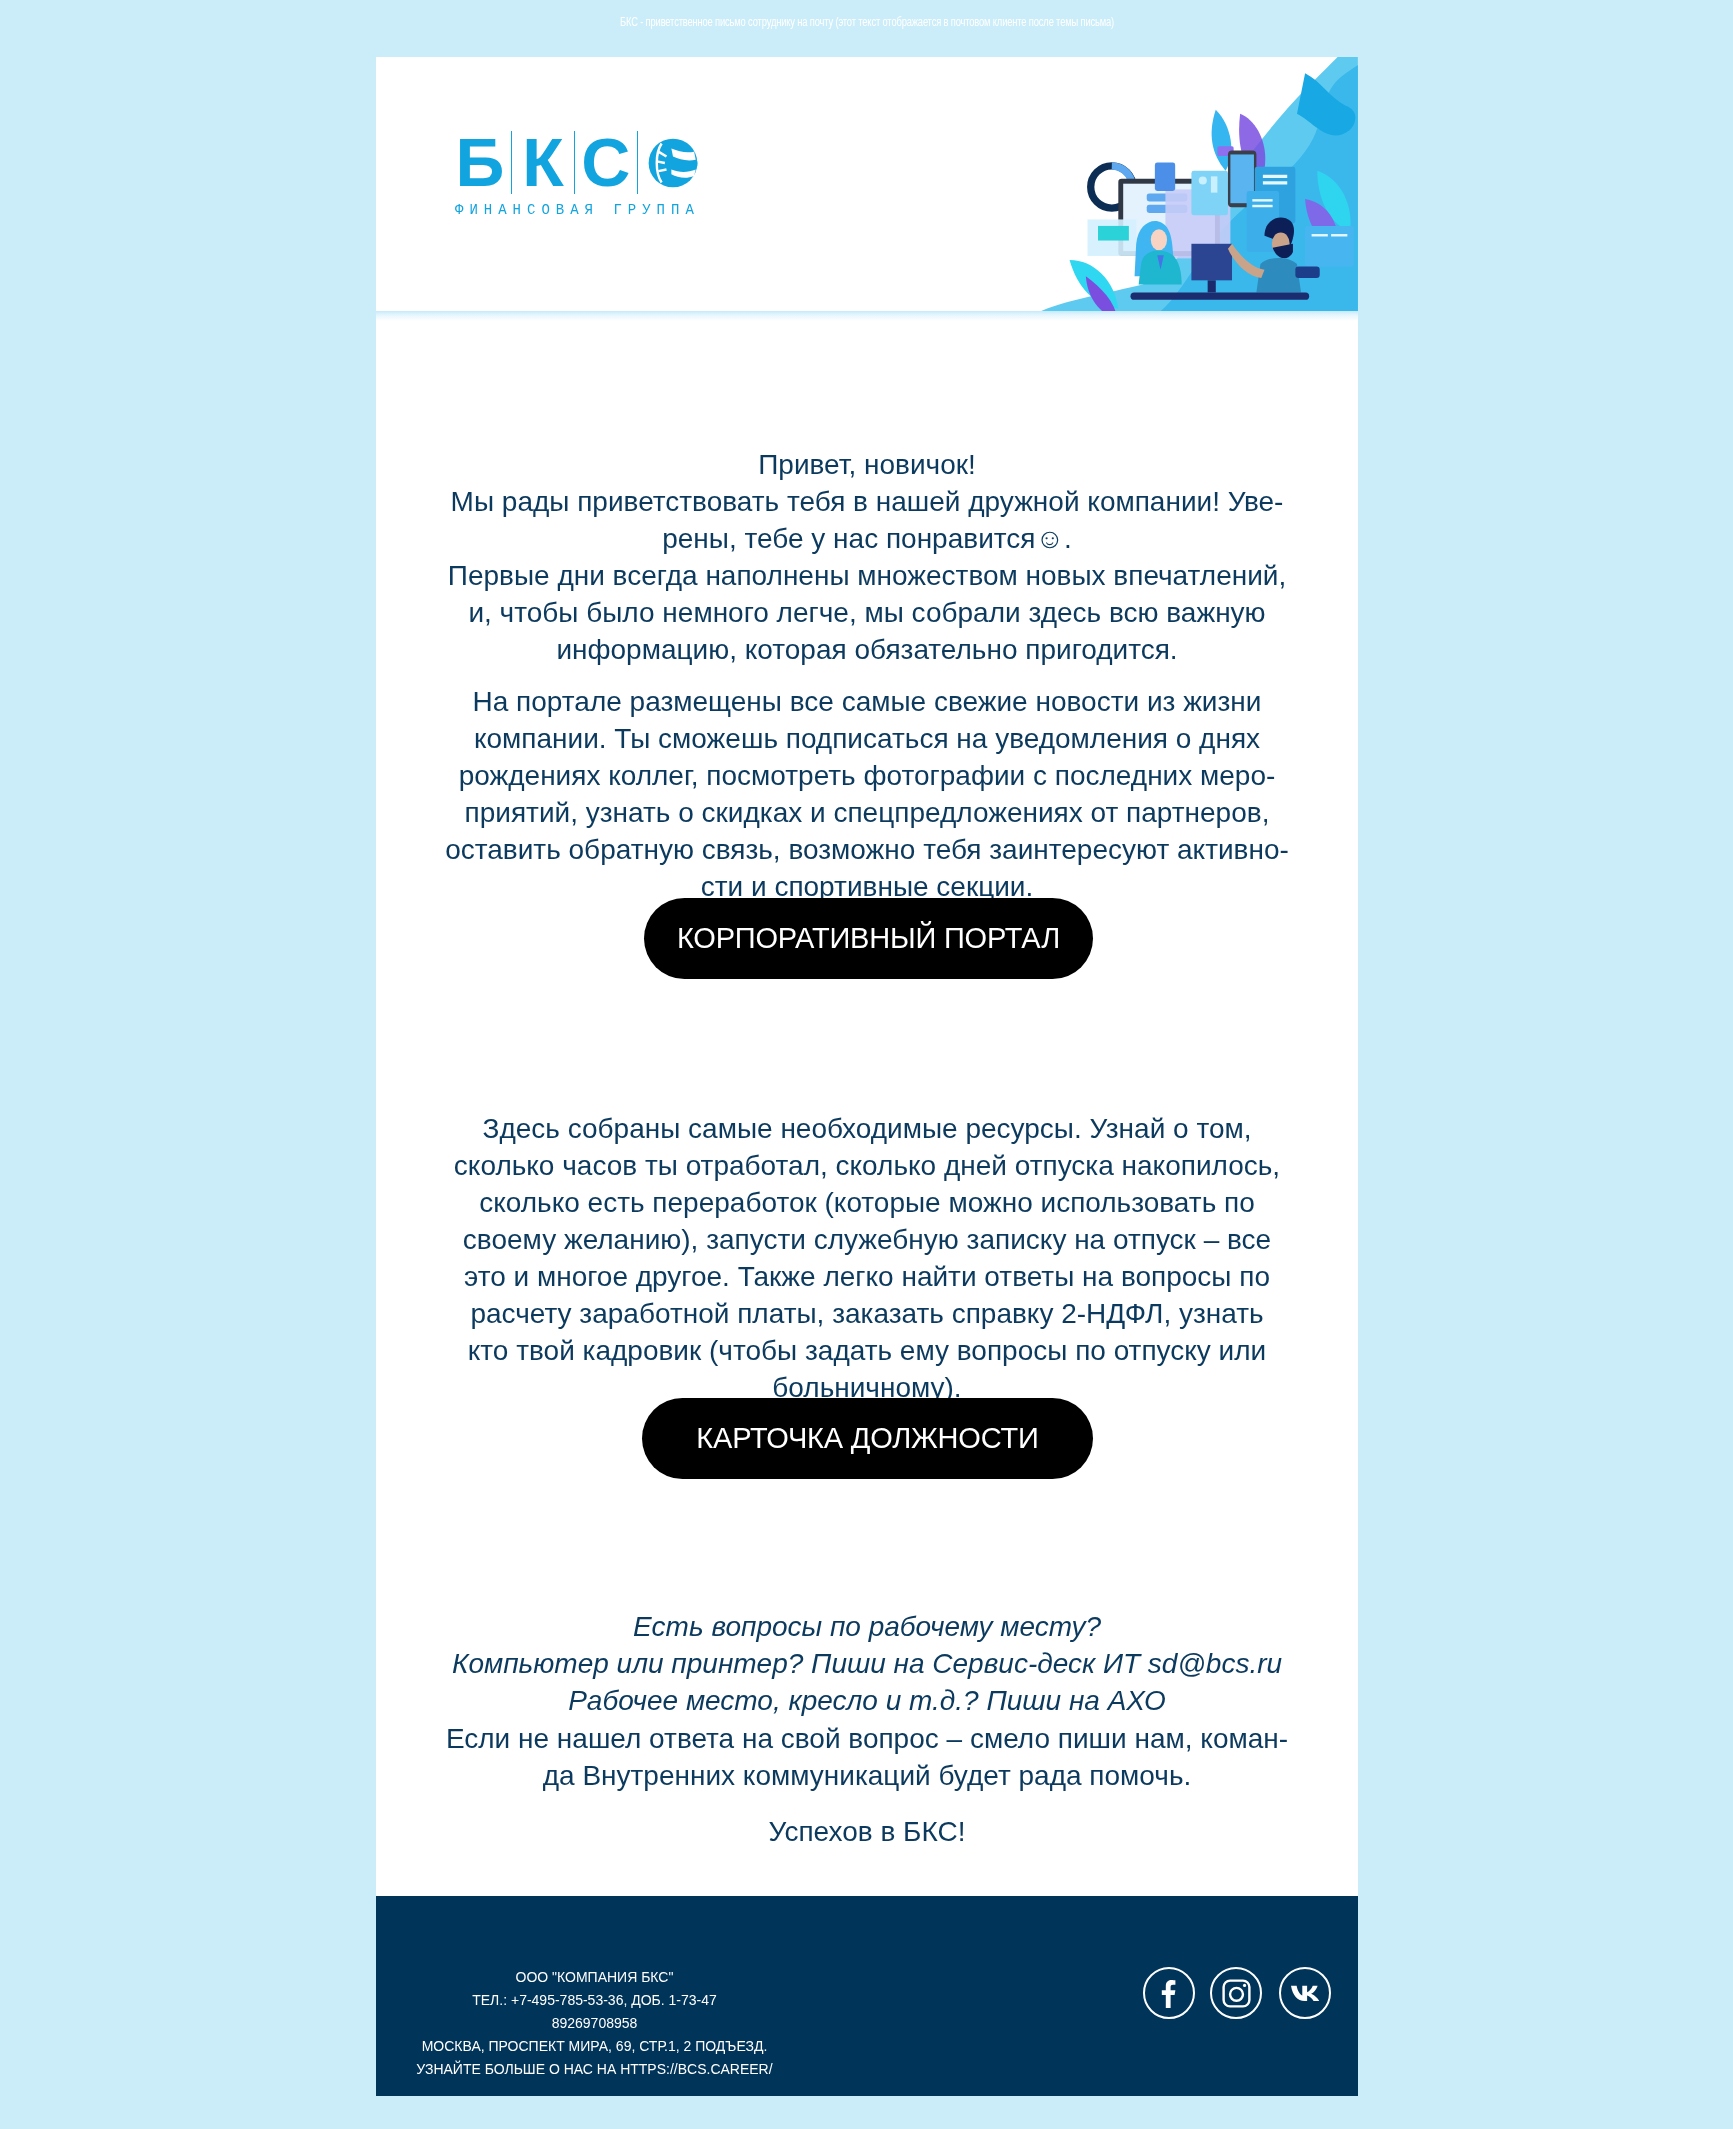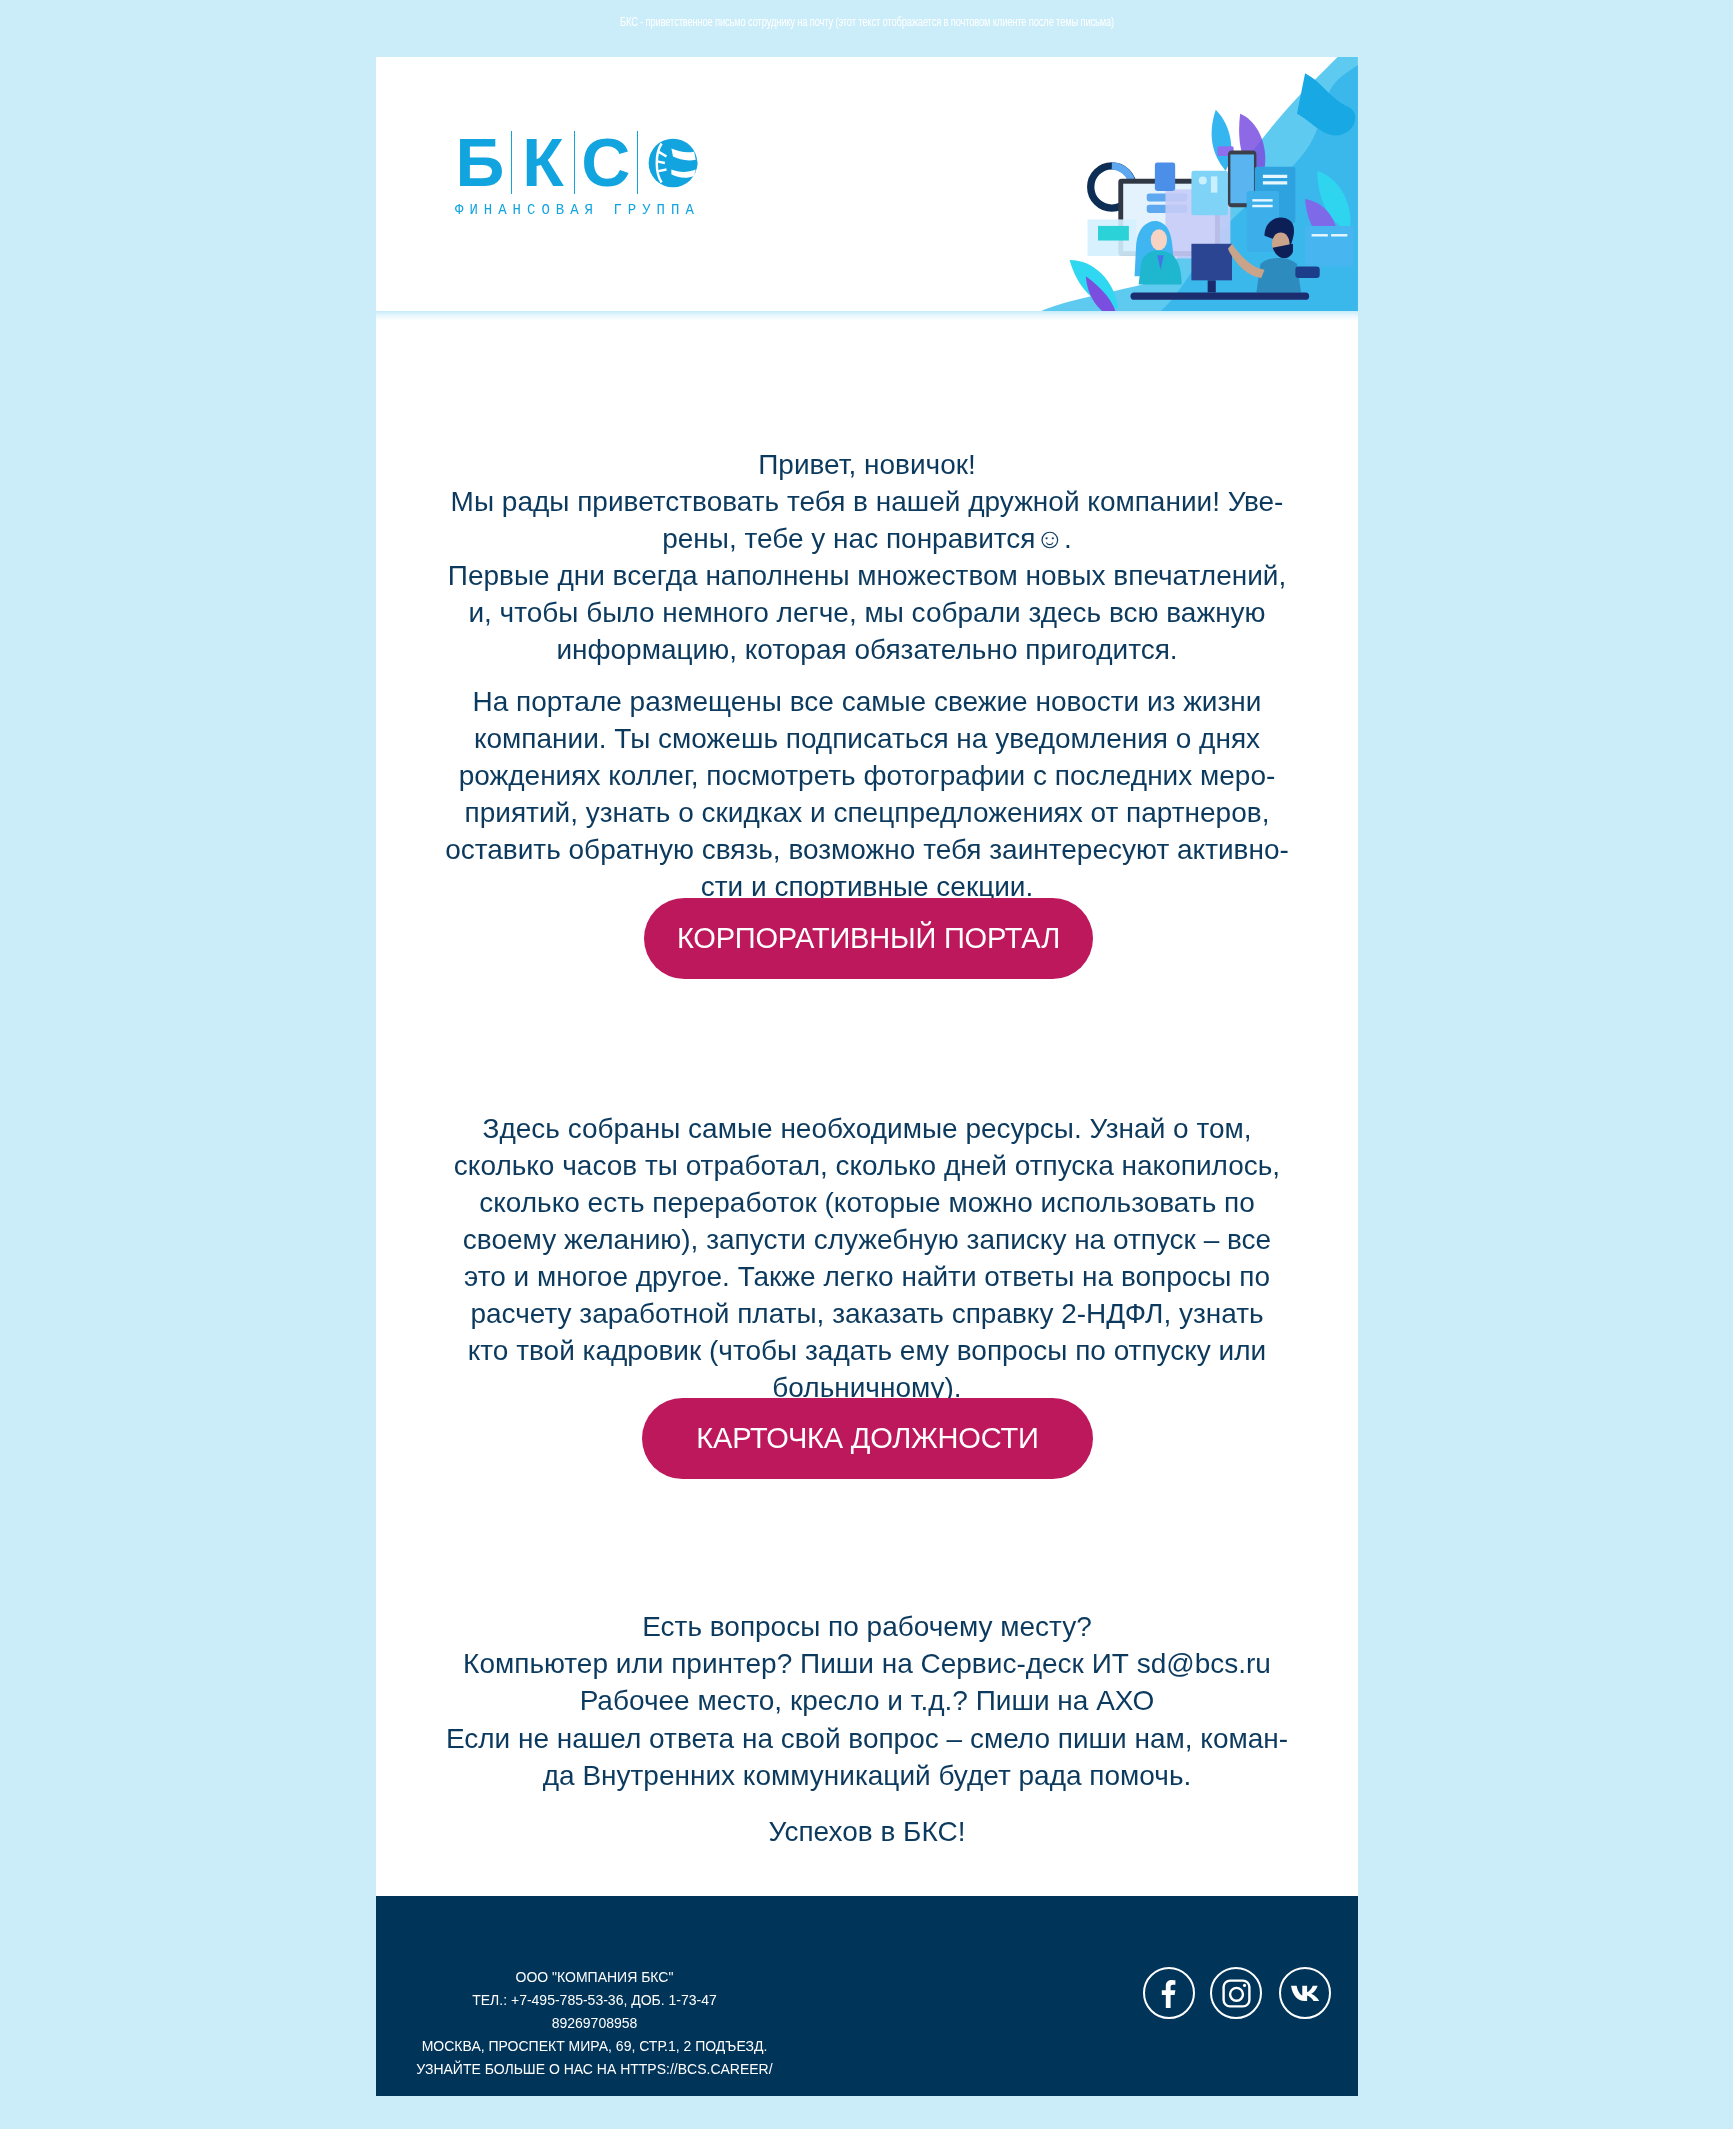--- a/index.html
+++ b/index.html
@@ -92,21 +92,21 @@
     font-family: "Liberation Sans", sans-serif;
     font-size: 28px;
     line-height: 37px;
   }
   .para p { margin: 0; }
   .para { position: absolute; left: 32px; right: 32px; margin-top: 35px; }
   .btn {
     position: absolute;
     height: 81px;
     border-radius: 41px;
-    background: #be185d;
+    background: #000000;
     color: #ffffff;
     font-size: 29px;
     line-height: 81px;
     text-align: center;
     font-family: "Liberation Sans", sans-serif;
     cursor: pointer;
     letter-spacing: -0.2px;
   }
   .footer {
     position: absolute;
@@ -254,21 +254,21 @@
       <p>сколько есть переработок (которые можно использовать по</p>
       <p>своему желанию), запусти служебную записку на отпуск – все</p>
       <p>это и многое другое. Также легко найти ответы на вопросы по</p>
       <p>расчету  заработной платы, заказать справку 2-НДФЛ, узнать</p>
       <p>кто твой кадровик (чтобы задать ему вопросы по отпуску или</p>
       <p>больничному).</p>
     </div>
 
     <div class="btn" style="left: 266px; top: 1086px; width: 451px;">КАРТОЧКА ДОЛЖНОСТИ</div>
 
-    <div class="para" style="top: 1261px;">
+    <div class="para" style="top: 1261px; font-style: italic;">
       <p>Есть вопросы по рабочему месту?</p>
       <p>Компьютер или принтер? Пиши на Сервис-деск ИТ  sd@bcs.ru</p>
       <p>Рабочее место, кресло и т.д.? Пиши на АХО</p>
     </div>
 
     <div class="para" style="top: 1373px;">
       <p>Если не нашел ответа на свой вопрос – смело пиши нам, коман-</p>
       <p>да Внутренних коммуникаций будет рада помочь.</p>
     </div>
 

